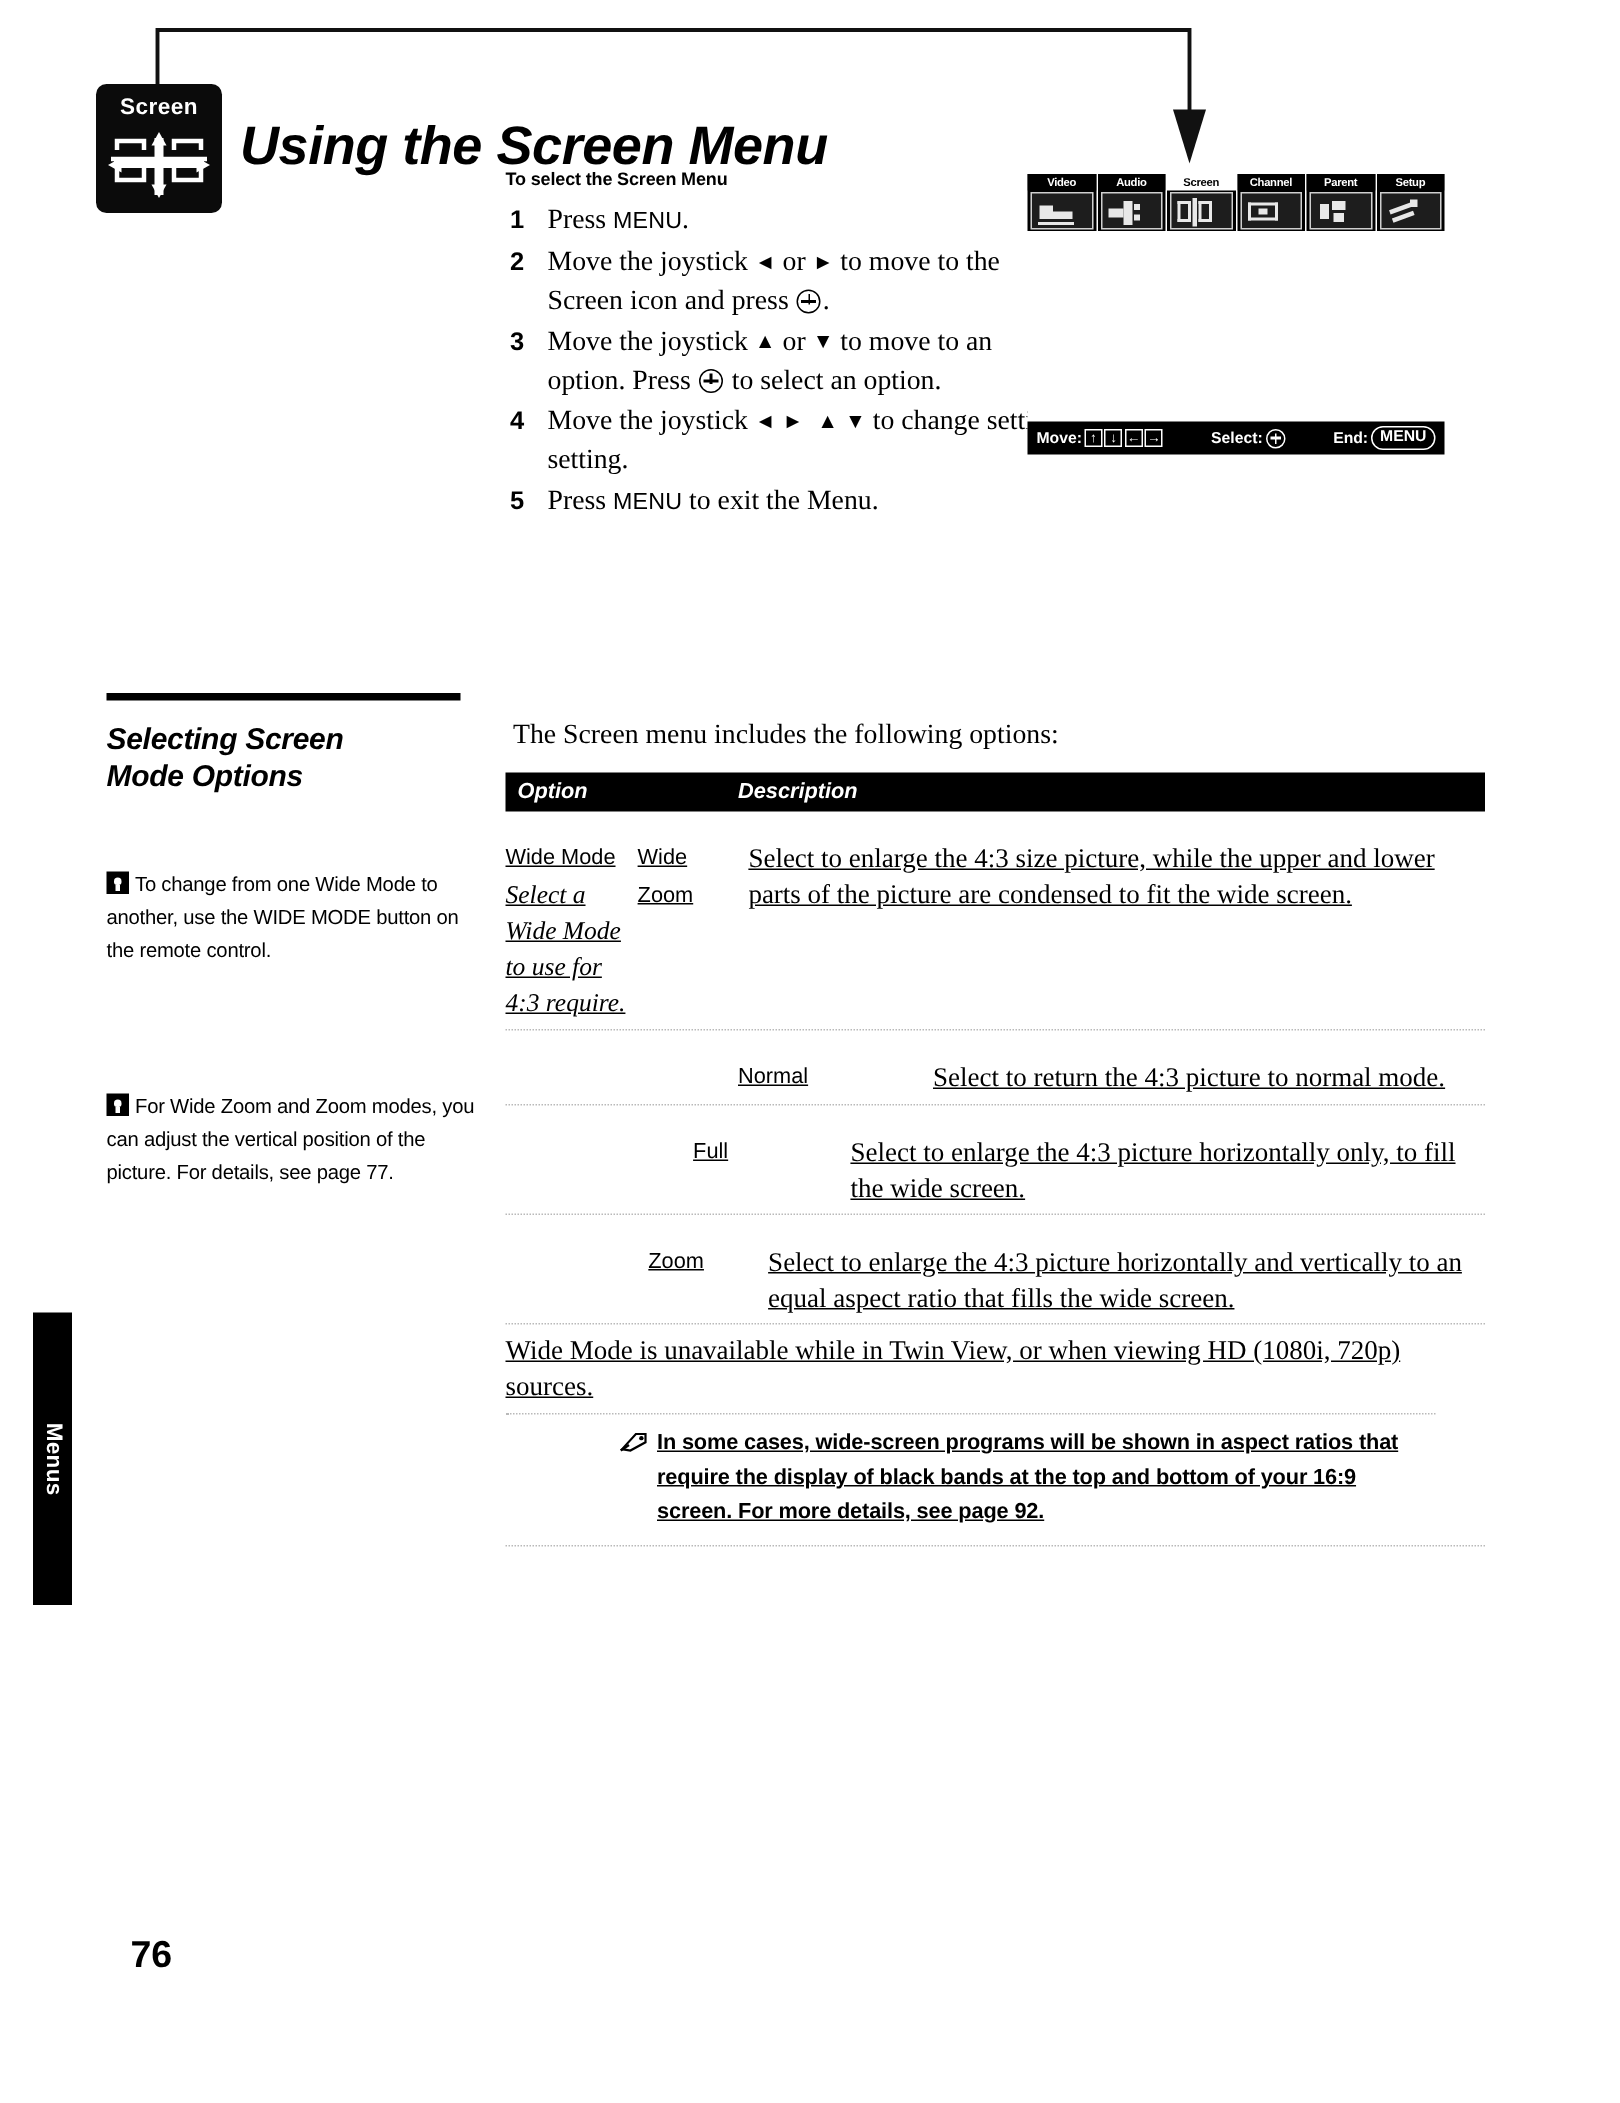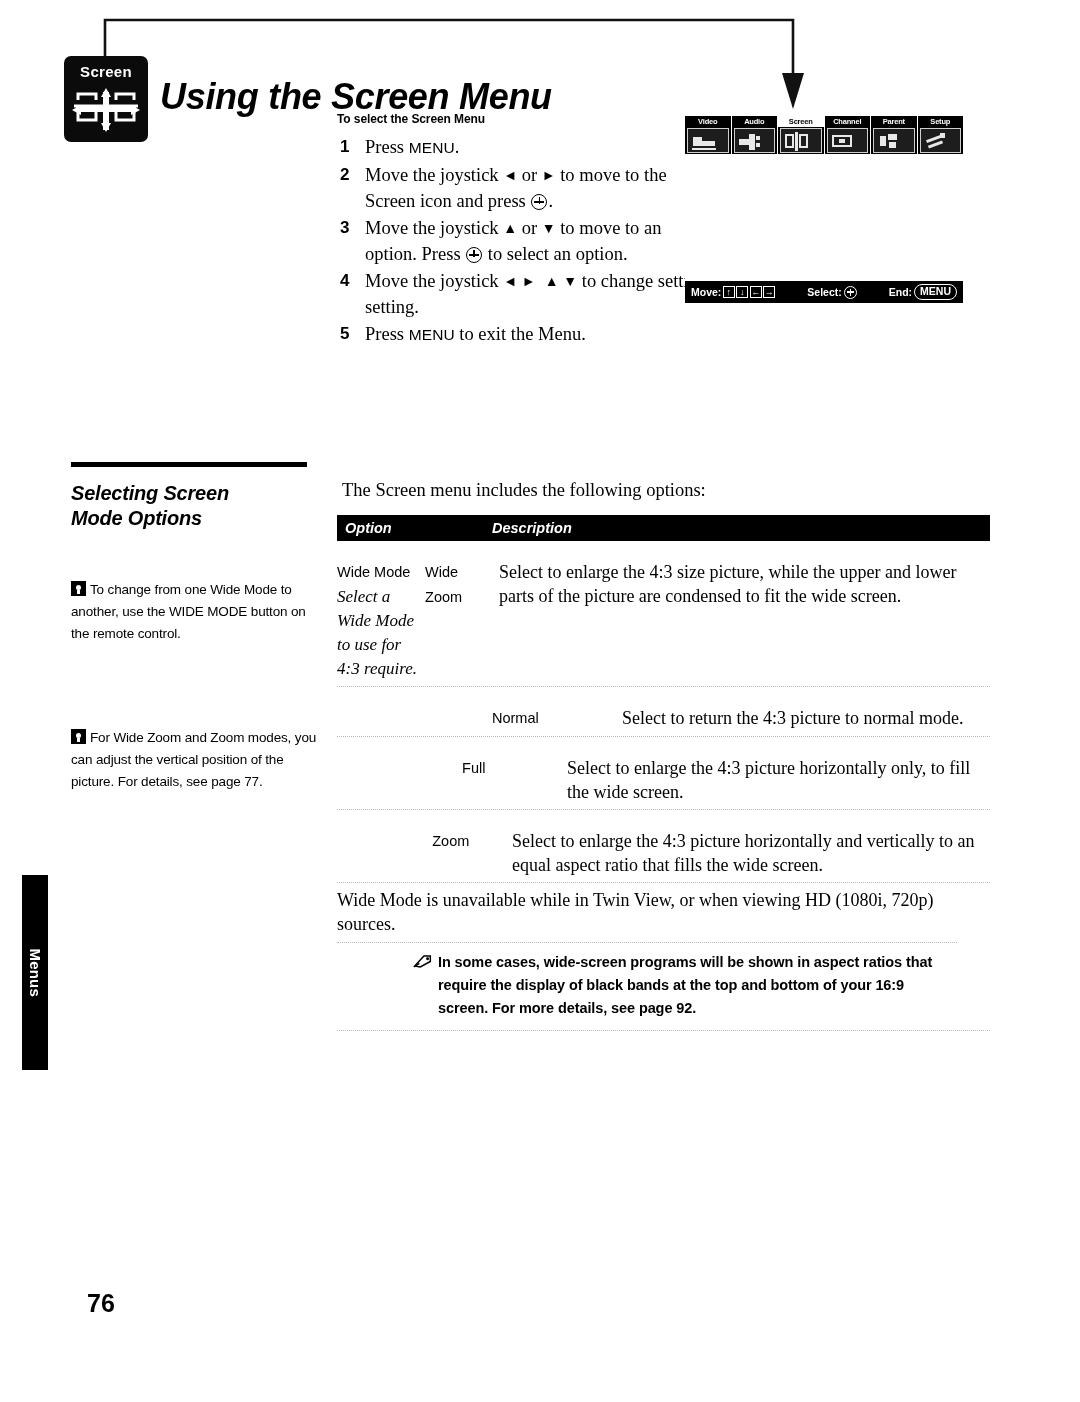--- a/index.html
+++ b/index.html
@@ -326,20 +326,21 @@
     left: 342px;
     top: 480px;
     font-family: "Liberation Serif", serif;
     font-size: 18.5px;
   }
   #opt-table {
     position: absolute;
     left: 337px;
     top: 515px;
     width: 653px;
+    text-decoration: underline;
   }
   #table-head {
     background: #000;
     height: 26px;
     display: flex;
     align-items: center;
     color: #fff;
     font-family: "Liberation Sans", sans-serif;
     font-weight: bold;
     font-style: italic;

